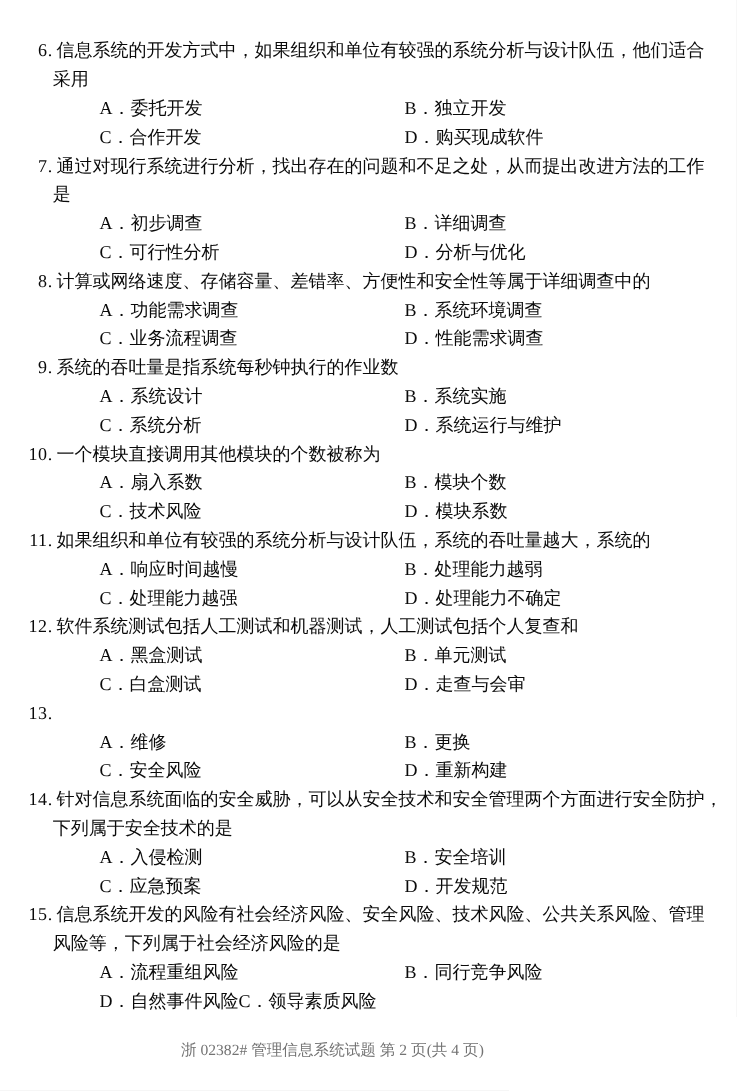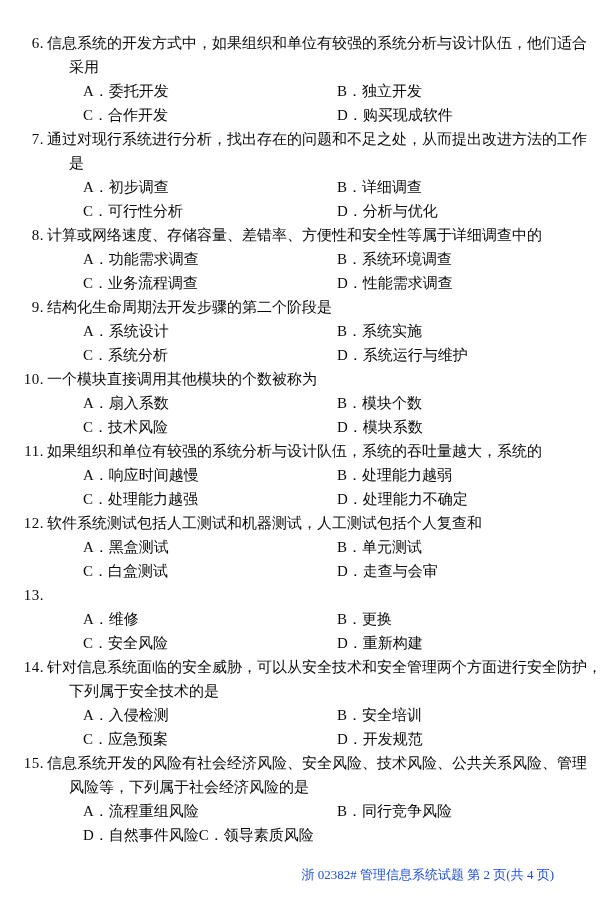--- a/index.html
+++ b/index.html
@@ -21,32 +21,32 @@
     font-size: 15px;
   }
   .line { line-height: 24px; white-space: nowrap; }
   .stem-row { display: flex; }
   .q-num {
     flex: 0 0 44px;
     text-align: right;
     letter-spacing: 0.5px;
   }
   .stem-text { padding-left: 3px; }
-  .cont-line { padding-left: 69px; }
+  .cont-line { padding-left: 44px; }
   .opt-row { display: flex; padding-left: 83px; }
   .opt-left { width: 254px; }
   .footer {
     position: absolute;
     top: 863px;
     left: 0;
     right: 60px;
-    text-align: right;
+    text-align: center;
     font-size: 13px;
     line-height: 24px;
-    color: #1d4ed8;
+    color: #737373;
   }
 </style>
 </head>
 <body>
 
 <div class="page">
   <main class="content">
       <div class="question">
         <div class="line stem-row">
           <span class="q-num">6.</span>
@@ -87,21 +87,21 @@
           <span class="opt">B．系统环境调查</span>
         </div>
         <div class="line opt-row">
           <span class="opt opt-left">C．业务流程调查</span>
           <span class="opt">D．性能需求调查</span>
         </div>
       </div>
       <div class="question">
         <div class="line stem-row">
           <span class="q-num">9.</span>
-          <span class="stem-text">结构化生命周期法开发步骤的第二个阶段是</span>
+          <span class="stem-text">系统的吞吐量是指系统每秒钟执行的作业数</span>
         </div>
         <div class="line opt-row">
           <span class="opt opt-left">A．系统设计</span>
           <span class="opt">B．系统实施</span>
         </div>
         <div class="line opt-row">
           <span class="opt opt-left">C．系统分析</span>
           <span class="opt">D．系统运行与维护</span>
         </div>
       </div>

